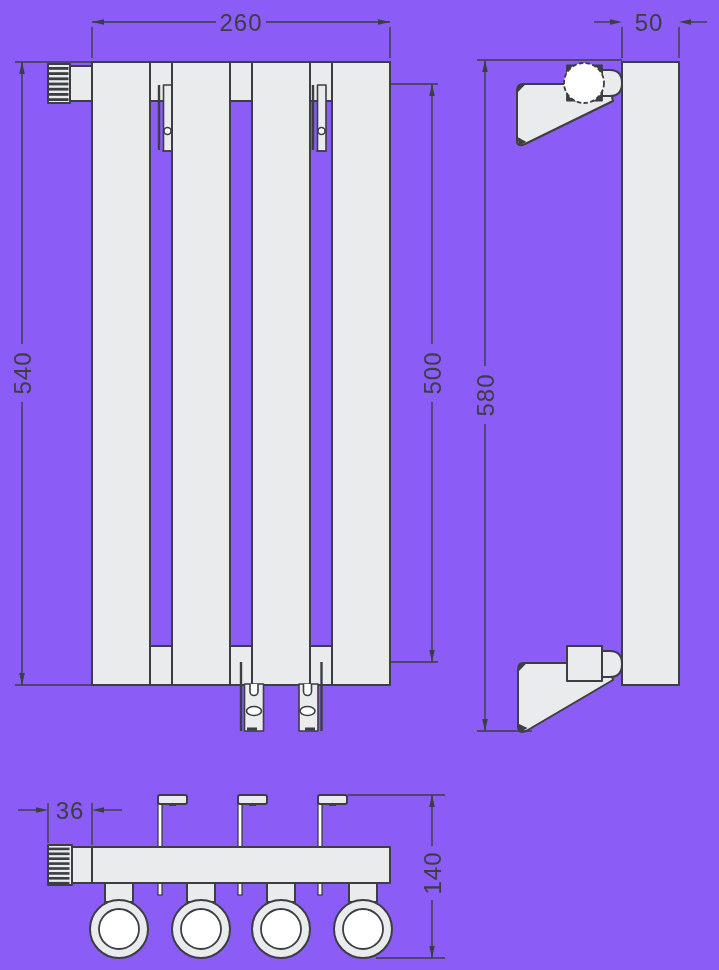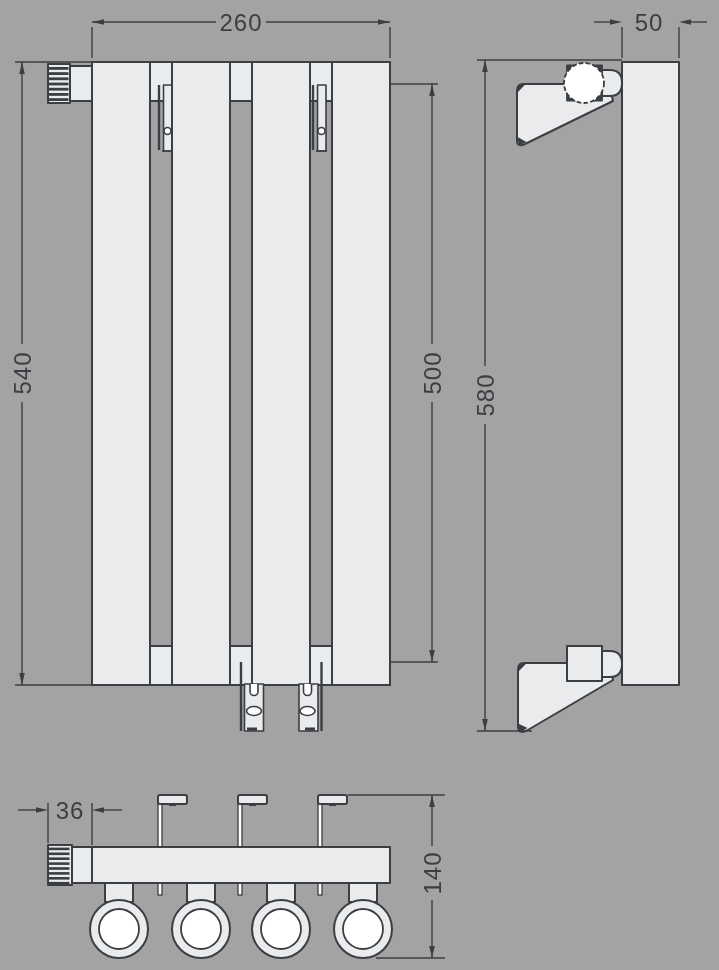--- a/index.html
+++ b/index.html
@@ -1,16 +1,16 @@
 <!DOCTYPE html>
 <html><head>
 <meta charset="utf-8">
 <style>
   html,body{margin:0;padding:0;background:#ffffff;}
-  .stage{width:719px;height:970px;position:relative;background:#a3a3a3;font-family:"Liberation Sans",sans-serif;}
+  .stage{width:719px;height:970px;position:relative;background:#8b5cf6;font-family:"Liberation Sans",sans-serif;}
   svg{display:block}
   .part{fill:#e9ebed;stroke:#3b3e42;stroke-width:2;stroke-linejoin:round;}
   .plate{fill:#e9ebed;stroke:#3b3e42;stroke-width:1.6;stroke-linejoin:round;}
   .whitepart{fill:#ffffff;stroke:#3b3e42;stroke-width:1.8;stroke-linejoin:round;}
   .hole{fill:#ffffff;stroke:#3b3e42;stroke-width:1.6;}
   .holeU{fill:#ffffff;stroke:#3b3e42;stroke-width:1.6;}
   .dark{fill:#3b3e42;stroke:none;}
   .dim{stroke:#3b3e42;stroke-width:1.4;fill:none;}
   .thick{stroke:#3b3e42;stroke-width:2.4;fill:none;}
   .hookline{fill:#ffffff;stroke:#3b3e42;stroke-width:1.3;}

